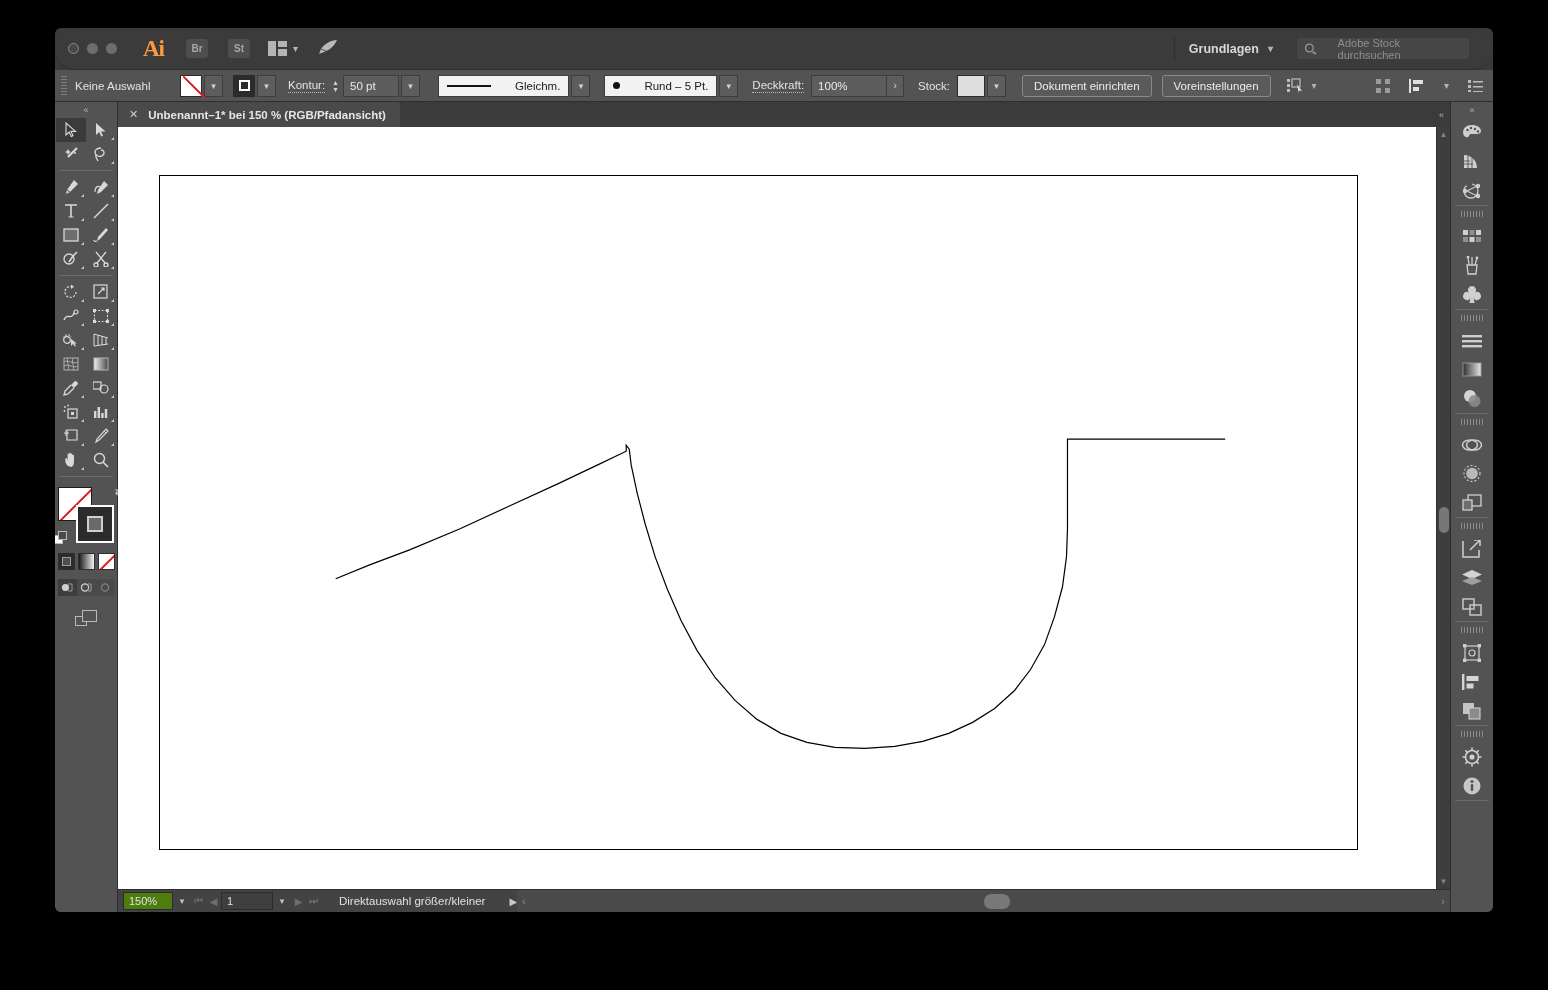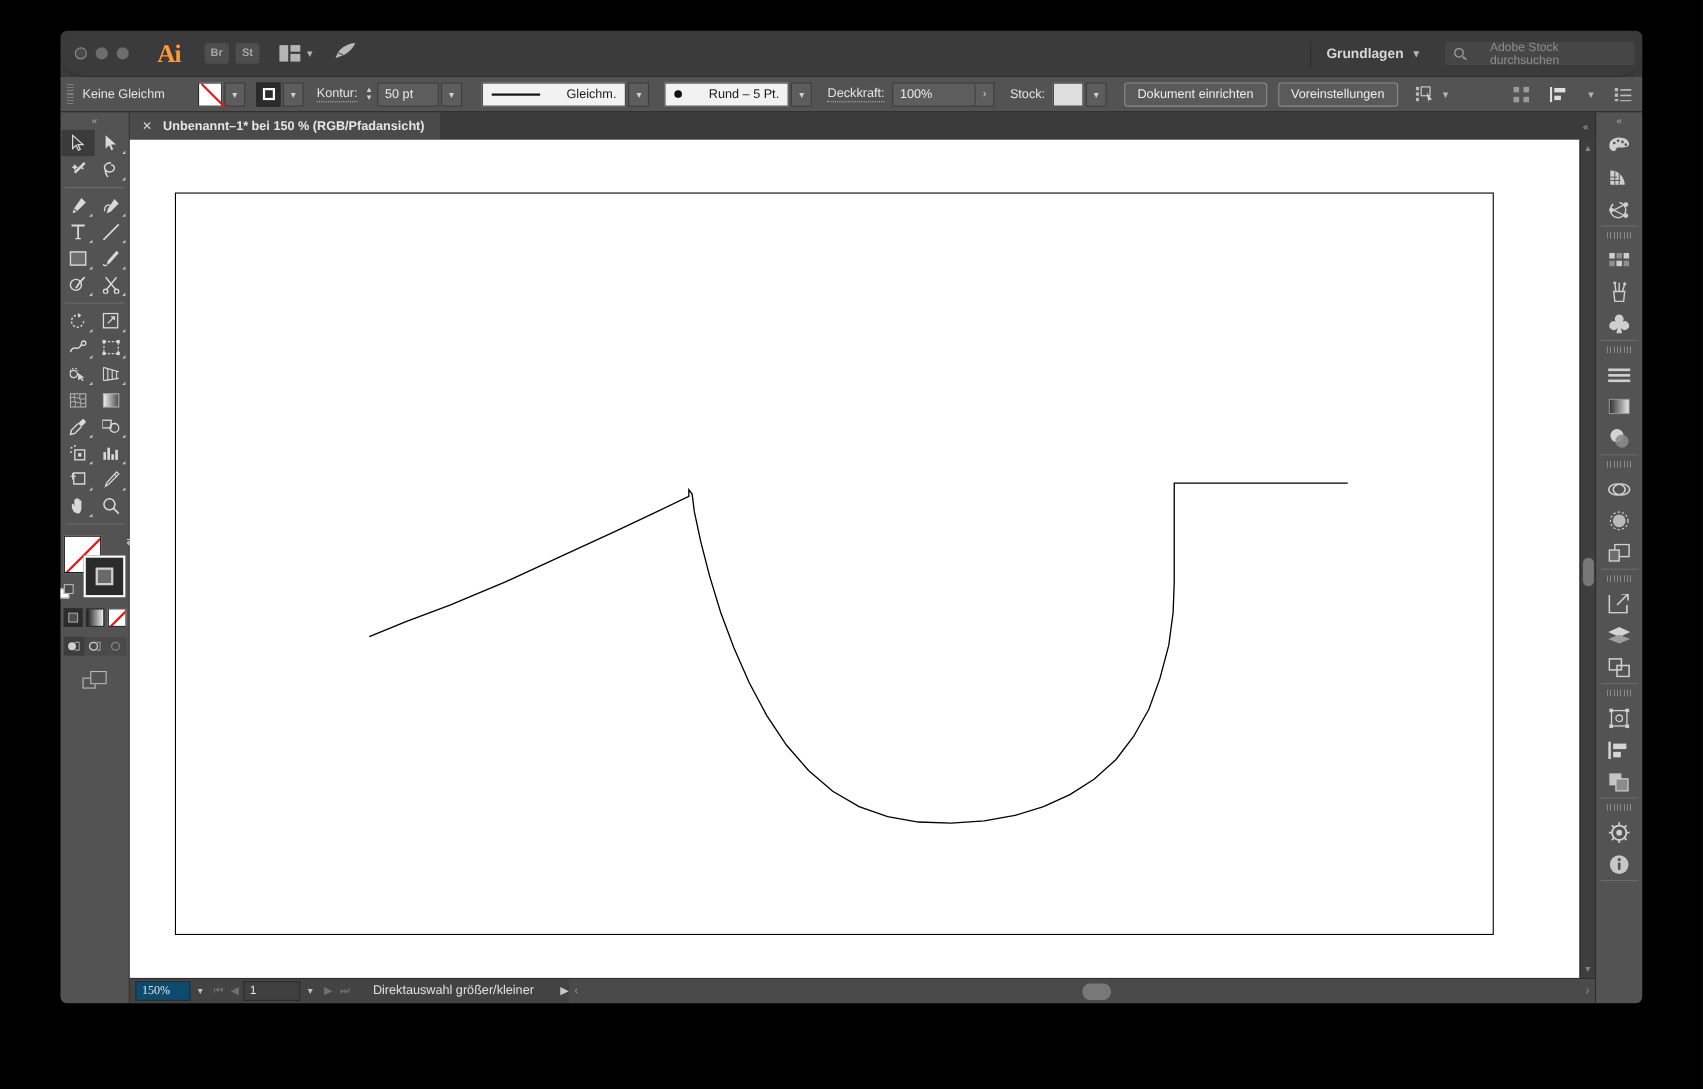--- a/index.html
+++ b/index.html
@@ -39,33 +39,33 @@
     font-family: "Liberation Serif", serif;
     letter-spacing: -1px;
   }
   .tb-chip {
     margin-left: 22px;
     width: 22px; height: 19px;
     background: #4e4e4e; border-radius: 3px;
     color: #a6a6a6; font-size: 10px; font-weight: bold;
     display: flex; align-items: center; justify-content: center;
   }
-  .tb-chip.st { margin-left: 6px; }
+  .tb-chip.st { margin-left: 20px; }
   .tb-arrange { margin-left: 18px; display: flex; align-items: center; gap: 6px; }
   .arr-grid { width: 19px; height: 15px; position: relative; }
   .arr-grid i {
     position: absolute; background: #b4b4b4; display: block;
   }
   .arr-grid i:nth-child(1){ left:0; top:0; width:8px; height:15px; }
   .arr-grid i:nth-child(2){ left:10px; top:0; width:9px; height:6px; }
   .arr-grid i:nth-child(3){ left:10px; top:8px; width:9px; height:7px; }
   .chev { color:#b4b4b4; font-size:10px; }
   .tb-rocket { margin-left: 20px; }
   .titlebar-right {
-    position: absolute; right: 7px; top: 0; bottom: 0;
+    position: absolute; right: 24px; top: 0; bottom: 0;
     display: flex; align-items: center; gap: 0;
   }
   .ws-sel {
     display: flex; align-items: center; gap: 9px;
     color: #d8d8d8; font-size: 12.5px; font-weight: bold;
     padding: 0 14px;
     border-left: 1px solid #2f2f2f;
     height: 24px;
   }
   .stock-search {
@@ -256,22 +256,22 @@
     display:flex; flex-direction:column; align-items:center; justify-content:space-between;
     position:relative;
   }
   .vscroll .arw { color:#858585; font-size:8px; padding:3px 0; }
   .vthumb { position:absolute; left:2px; top:380px; width:10px; height:26px;
             background:#777; border-radius:5px; }
 
   .hscrollrow { height:23px; flex:none; display:flex; align-items:stretch; background:#434343; border-top:1px solid #2e2e2e;}
   .statusleft { display:flex; align-items:center; background:#434343; }
   .zoomfield {
-    width:50px; height:18px; margin-left:5px; background:#0c4a6e; border:1px solid #2c2c2c;
-    color:#e2e2e2; font-size:11px; display:flex;align-items:center; padding-left:5px;font-family:Liberation Serif, serif;
+    width:50px; height:18px; margin-left:5px; background:#4d7c0f; border:1px solid #2c2c2c;
+    color:#e2e2e2; font-size:11px; display:flex;align-items:center; padding-left:5px;
   }
   .mini-drop { width:18px;height:18px;display:flex;align-items:center;justify-content:center;color:#c2c2c2;font-size:9px;}
   .navbtn { width:15px; color:#6f6f6f; font-size:10px; display:flex;align-items:center;justify-content:center;}
   .pagefield {
     width:52px; height:18px; background:#3f3f3f; border:1px solid #2c2c2c;
     color:#e2e2e2; font-size:11px; display:flex;align-items:center; padding-left:5px;
   }
   .statustext { color:#e0e0e0; font-size:11.5px; margin-left:18px; white-space:nowrap; }
   .statusarrow { color:#c9c9c9; font-size:10px; margin-left:24px; }
   .hscroll { flex:1; background:#4a4a4a; position:relative; display:flex; align-items:center; }
@@ -330,21 +330,21 @@
           <path d="M9 8.5 L12.5 11.5" stroke="#9a9a9a" stroke-width="1.4"></path>
           <path d="M9 10 L12 10" stroke="#9a9a9a" stroke-width="1.2"></path>
         </svg>
         <span class="ph">Adobe Stock durchsuchen</span>
       </div>
     </div>
   </div>
 
   <div class="controlbar">
     <div class="gripper"></div>
-    <div class="cb-label" style="width:105px">Keine Gleichm</div>
+    <div class="cb-label" style="width:105px">Keine Auswahl</div>
 
     <div class="sw-box sw-none"></div>
     <div class="drop-btn">▾</div>
 
     <div style="width:10px"></div>
     <div class="sw-box sw-stroke">
         <i></i>
       </div>
     <div class="drop-btn">▾</div>
 

